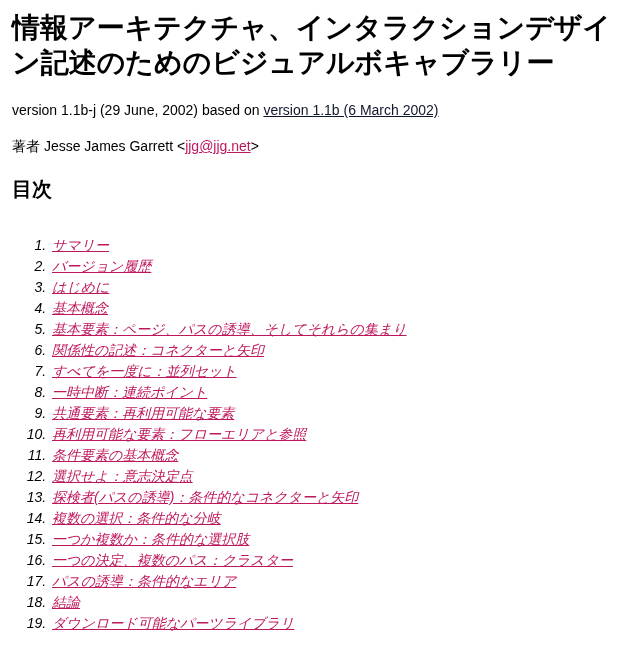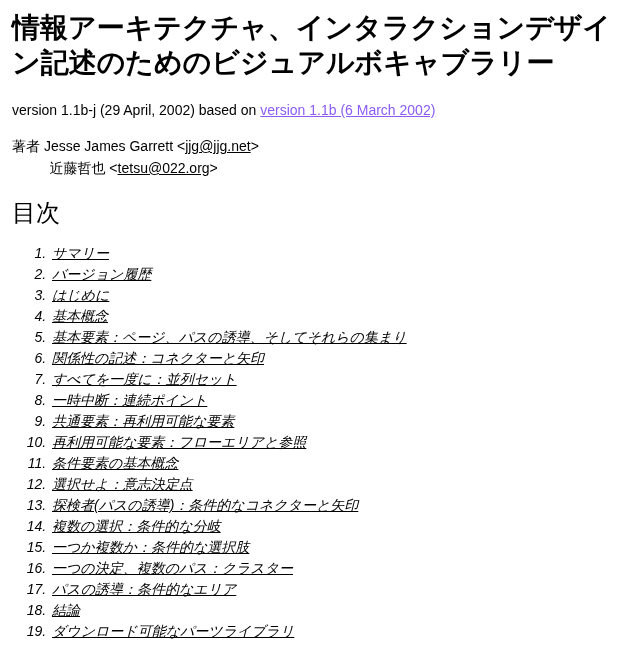--- a/index.html
+++ b/index.html
@@ -18,74 +18,69 @@
     font-size: 28px;
     font-weight: bold;
     margin: 0 0 22px 0;
     line-height: 1.25;
   }
   .meta-line {
     margin: 0 0 18px 0;
     font-size: 14px;
   }
   a {
-    color: #000000;
+    color: #be185d;
     text-decoration: underline;
   }
   a.visited {
-    color: #8b5cf6;
+    color: #0f172a;
   }
   .credits {
     margin: 0 0 18px 0;
     line-height: 1.55;
   }
   .credits .row {
     white-space: nowrap;
   }
   .credits .role {
     display: inline-block;
   }
   .credits .indent {
     display: inline-block;
     width: 2.4em;
   }
   h2 {
-    font-size: 24px;
-    font-weight: normal;
-    margin: 0 0 14px 0;
+    font-size: 20px;
+    font-weight: bold;
+    margin: 0 0 32px 0;
   }
   ol.toc {
     margin: 0;
     padding-left: 38px;
     line-height: 1.5;
   }
   ol.toc li {
     padding-left: 2px;
     font-style: italic;
   }
 </style>
 </head>
 <body>
 
 <h1>情報アーキテクチャ、インタラクションデザイン記述のためのビジュアルボキャブラリー</h1>
 
 <p class="meta-line">
-  <span>version 1.1b-j (29 April, 2002) based on </span><a href="#" class="visited">version 1.1b (6 March 2002)</a>
+  <span>version 1.1b-j (29 June, 2002) based on </span><a href="#" class="visited">version 1.1b (6 March 2002)</a>
 </p>
 
 <div class="credits">
   <div class="row">
     <span class="role">著者</span>
     <span>Jesse James Garrett</span>
     &lt;<a href="#">jjg@jjg.net</a>&gt;
-  </div>
-  <div class="row">
-    <span class="indent"></span>
-    <span>近藤哲也</span>
-    &lt;<a href="#">tetsu@022.org</a>&gt;
   </div>
 </div>
 
 <h2>目次</h2>
 
 <ol class="toc">
   <li><a href="#">サマリー</a></li>
   <li><a href="#">バージョン履歴</a></li>
   <li><a href="#">はじめに</a></li>
   <li><a href="#">基本概念</a></li>

